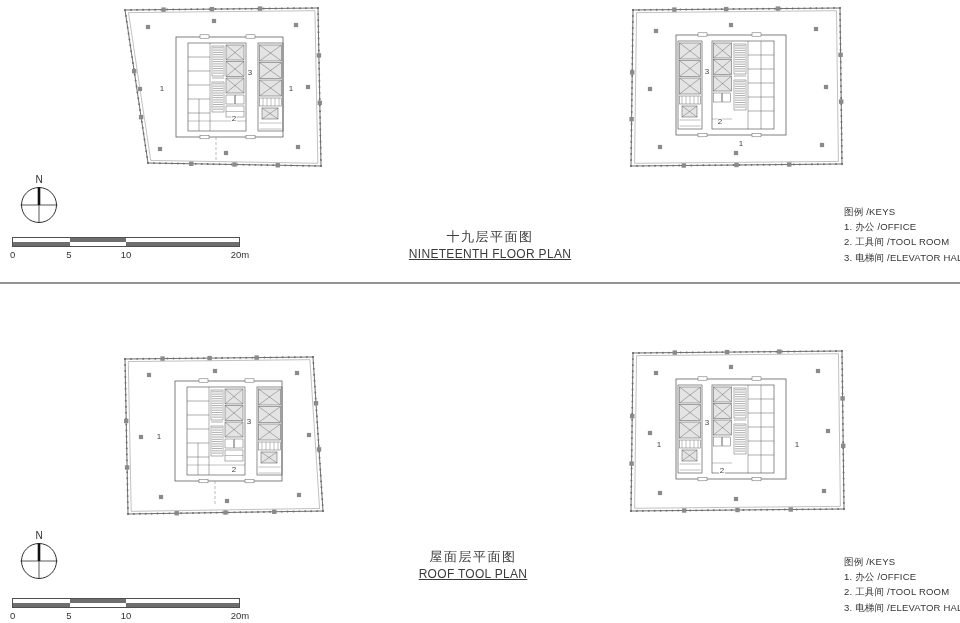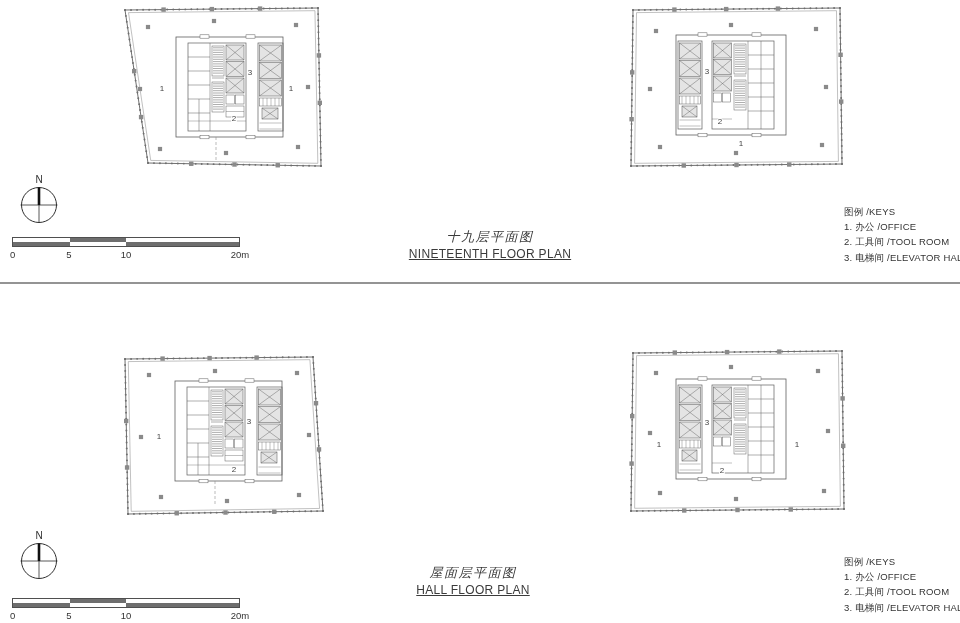--- a/index.html
+++ b/index.html
@@ -1,21 +1,21 @@
 <!DOCTYPE html>
 <html><head>
 <meta charset="utf-8">
 <style>
   html,body{margin:0;padding:0;background:#fff;}
   .sheet{position:relative;width:960px;height:623px;background:#fff;overflow:hidden;
          font-family:"Liberation Sans","DejaVu Sans",sans-serif;color:#3c3c3c;}
   svg.plan{position:absolute;overflow:visible;}
   
   .titleblock{position:absolute;text-align:center;}
-  .t-zh{font-size:13px;letter-spacing:1.5px;color:#3b3b3b;font-style:italic;}
+  .t-zh{font-size:13px;letter-spacing:1.5px;color:#3b3b3b;}
   .t-en{font-size:12px;letter-spacing:.3px;color:#3b3b3b;margin-top:1px;text-decoration:underline;}
   
   .legend{position:absolute;}
   .lg-h,.lg-i{font-size:9.5px;line-height:15.2px;letter-spacing:.2px;color:#333;white-space:nowrap;}
   
   .scalebar{position:absolute;width:228px;height:24px;}
   .sb-bars{position:absolute;left:0;top:0;width:228px;height:10px;border:1px solid #4f4f4f;box-sizing:border-box;}
   .sb-row{display:flex;height:4px;}
   .seg{display:block;height:4px;}
   .w5{width:57px;}.w10{width:114px;}
@@ -993,23 +993,23 @@
             <i class="seg w5 light"></i>
             <i class="seg w10 dark"></i>
           </div>
       </div>
       <span class="sb-l" style="left:-2px">0</span>
       <span class="sb-l sb-c" style="left:57px">5</span>
       <span class="sb-l sb-c" style="left:114px">10</span>
       <span class="sb-l sb-c" style="left:228px">20m</span>
     </div>
 
-    <div class="titleblock" style="left:343px;top:564px;width:260px">
+    <div class="titleblock" style="left:343px;top:548px;width:260px">
       <div class="t-zh">屋面层平面图</div>
-      <div class="t-en">HALL FLOOR PLAN</div>
+      <div class="t-en">ROOF TOOL PLAN</div>
     </div>
 
     <div class="legend" style="left:844px;top:554px">
       <div class="lg-h">图例 /KEYS</div>
       <div class="lg-i">1. 办公 /OFFICE</div>
       <div class="lg-i">2. 工具间 /TOOL ROOM</div>
       <div class="lg-i">3. 电梯间 /ELEVATOR HALL</div>
     </div>
   </section>
 </div>

